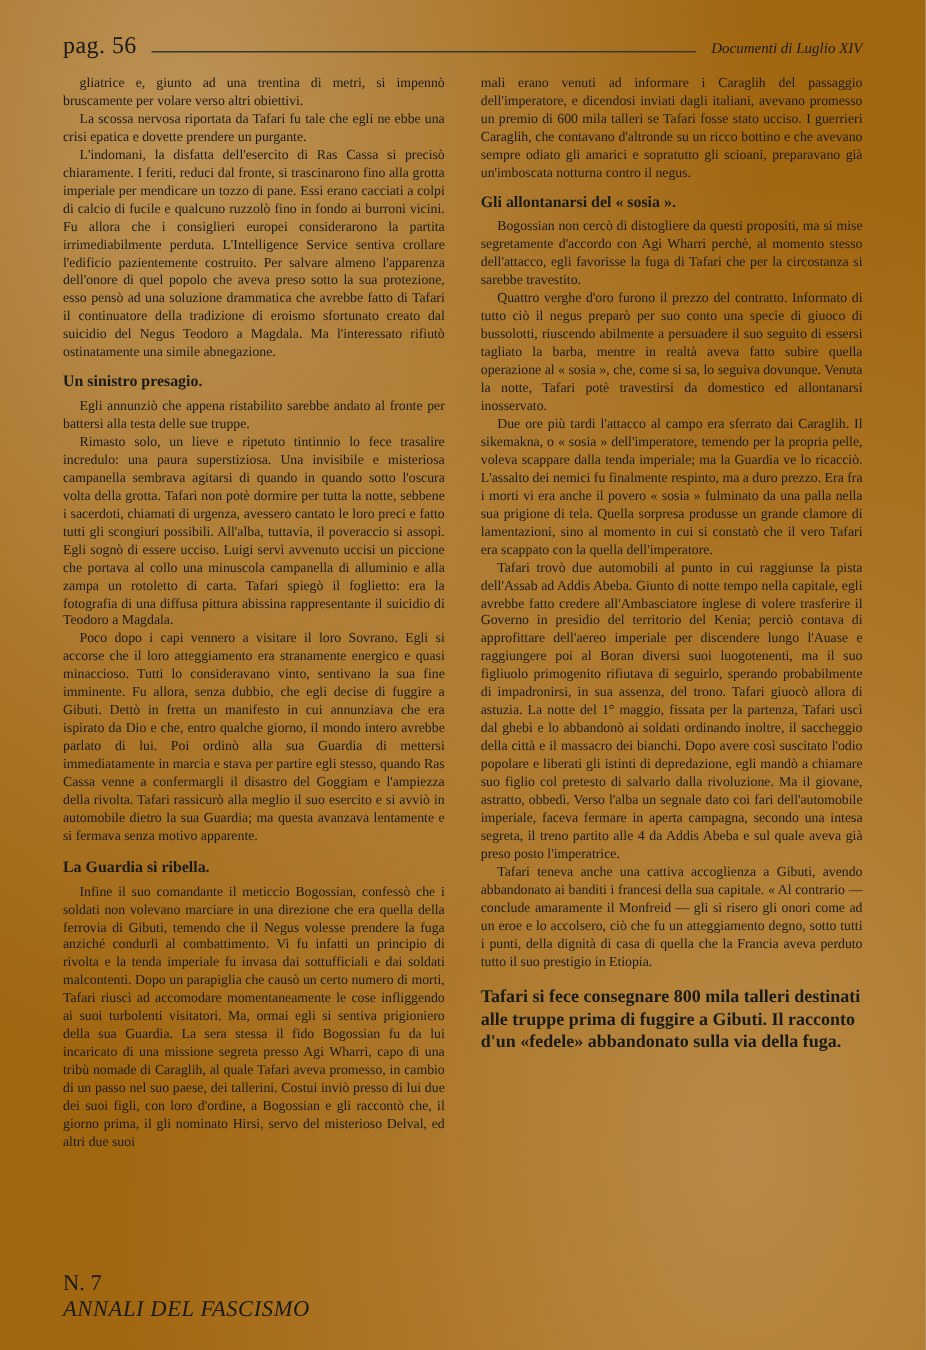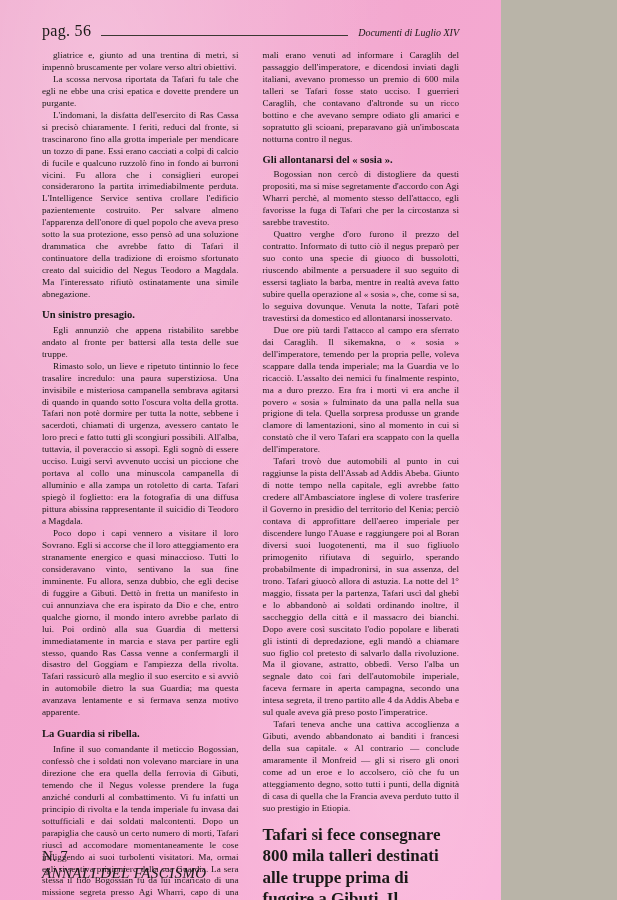--- a/index.html
+++ b/index.html
@@ -2,23 +2,23 @@
 <html><head>
 <meta charset="utf-8">
 <style>
   html, body {
     margin: 0;
     padding: 0;
     background: #b9b4a8;
   }
   .page {
     position: relative;
-    width: 501px;
+    width: 617px;
     height: 900px;
-    background: #f9a8d4;
+    background: #a16207;
     overflow: hidden;
     font-family: "Liberation Serif", serif;
     color: #1a1a18;
     box-sizing: border-box;
     padding-left: 40px;
   }
   
   .page:before {
     content: "";
     position: absolute;
@@ -87,21 +87,21 @@
   h2.sub {
     font-size: 10.6px;
     font-weight: bold;
     margin: 7px 0 3px 0;
     text-indent: 0;
     text-align: left;
   }
   h2.sub.spaced { margin-top: 8px; }
 
   h2.bold-block {
-    font-size: 17px;
+    font-size: 12px;
     font-weight: bold;
     line-height: 1.26;
     margin: 9px 0 4px 0;
     text-align: left;
     text-indent: 0;
   }
 
   
   .footer {
     position: absolute;

